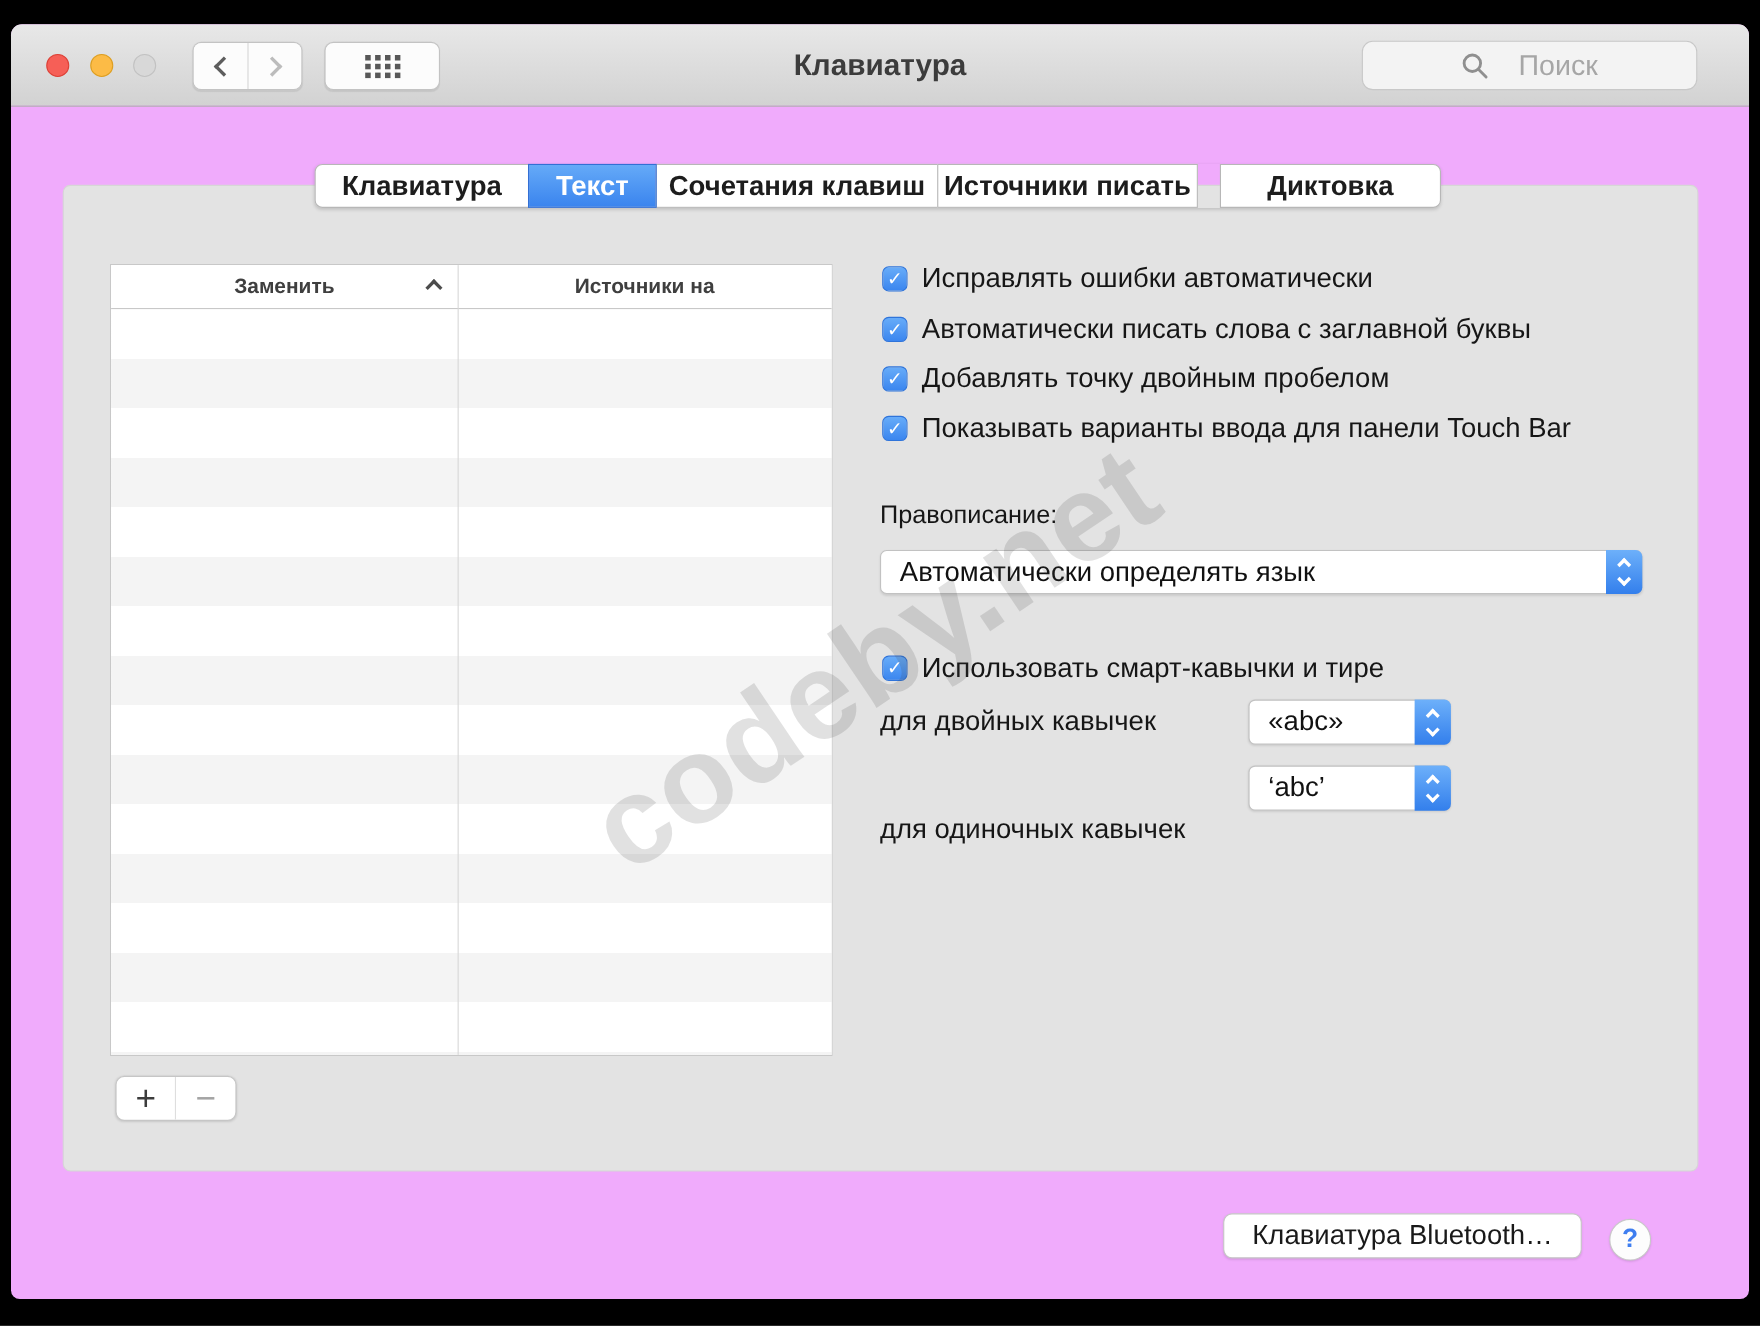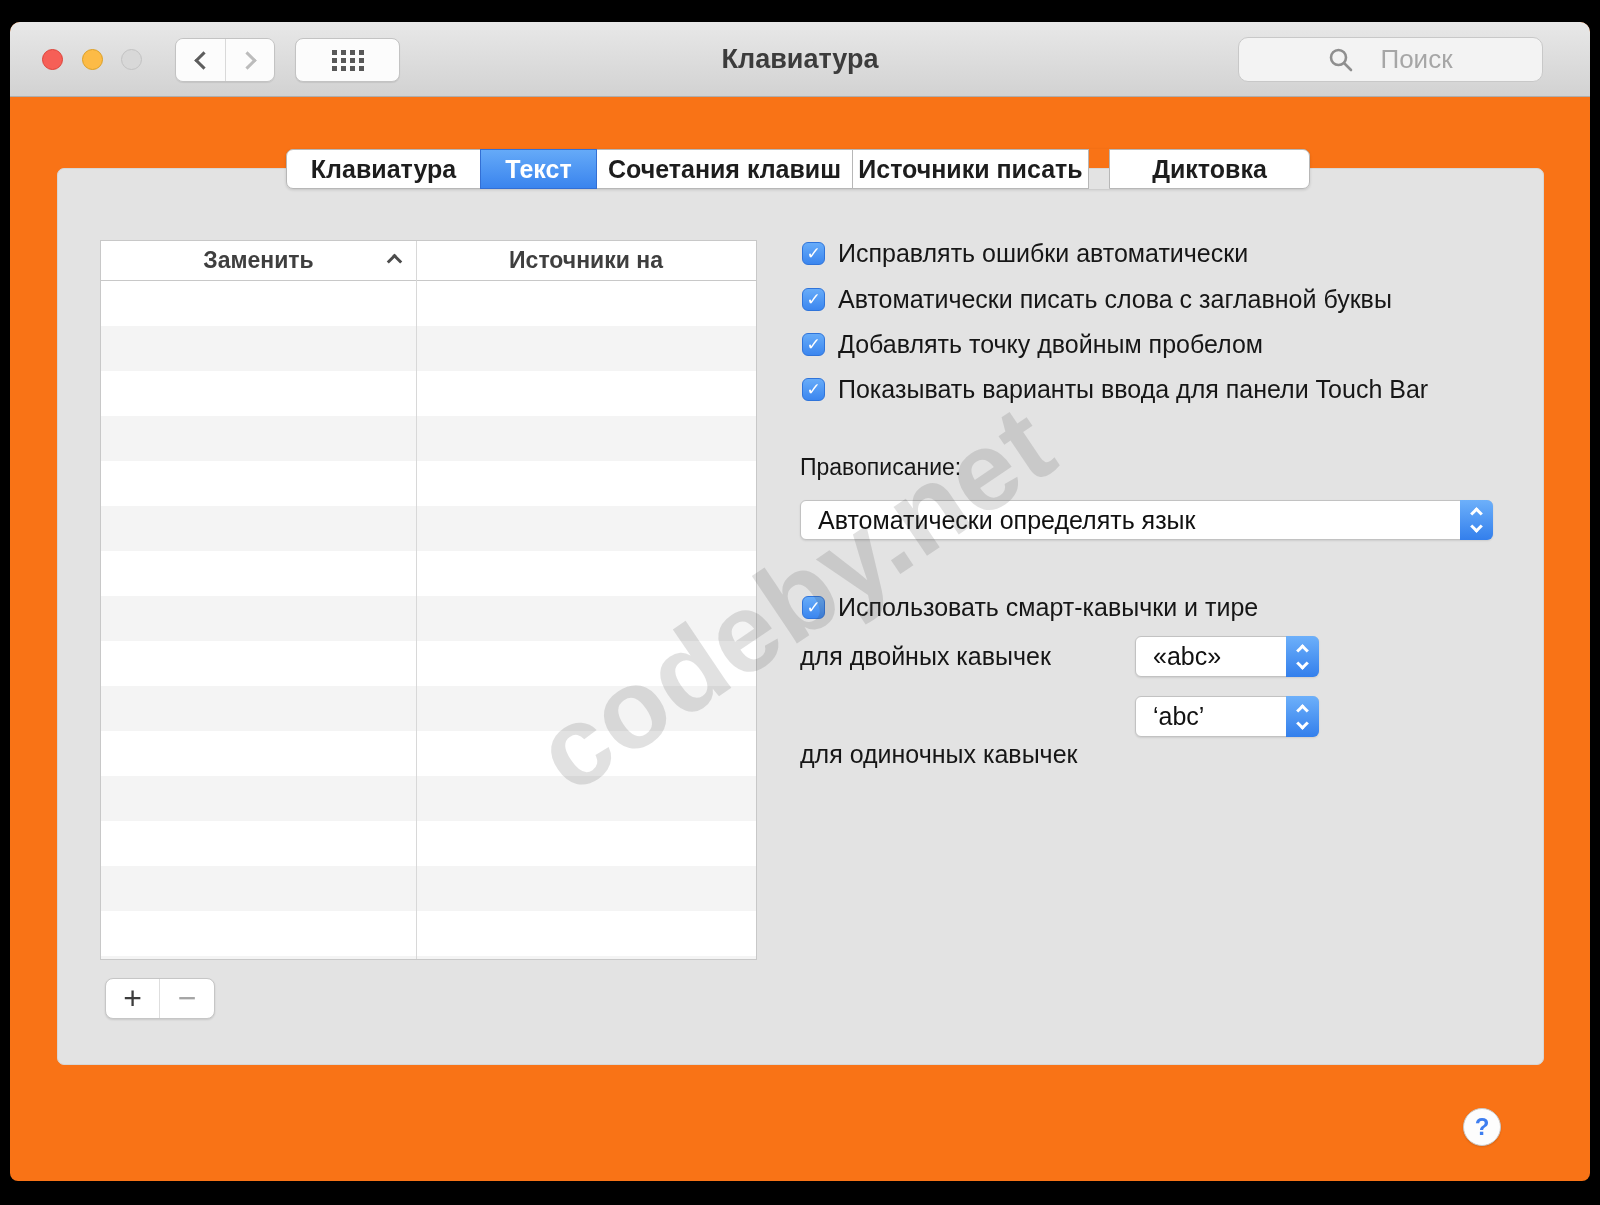--- a/index.html
+++ b/index.html
@@ -1,19 +1,19 @@
 <!DOCTYPE html>
 <html><head>
 <meta charset="utf-8">
 <style>
   html,body{margin:0;padding:0;background:#000;}
   *{box-sizing:border-box;font-family:"Liberation Sans","DejaVu Sans",sans-serif;}
   .screen{position:relative;width:1600px;height:1205px;background:#000;overflow:hidden;}
   .window{position:absolute;left:10px;top:22px;width:1580px;height:1159px;
-          background:#f97316;border-radius:10px 10px 8px 8px;overflow:hidden;}
+          background:#f0abfc;border-radius:10px 10px 8px 8px;overflow:hidden;}
 
   
   .titlebar{position:absolute;left:0;top:0;width:100%;height:75px;
             background:linear-gradient(#e8e8e8,#d2d2d2);border-bottom:1px solid #aeaeae;}
   .tl{position:absolute;top:27px;width:21px;height:21px;border-radius:50%;}
   .tl.close{left:32px;background:#f65f57;border:1px solid #dd4238;}
   .tl.min{left:72px;background:#fcbb46;border:1px solid #dd9f23;}
   .tl.zoomb{left:111px;background:#d8d8d8;border:1px solid #c2c2c2;}
   .navgrp{position:absolute;left:165px;top:16px;display:flex;height:44px;
           border:1px solid #c3c3c3;border-radius:8px;overflow:hidden;
@@ -45,21 +45,21 @@
        display:flex;align-items:center;justify-content:center;
        font-size:25px;font-weight:600;color:#1d1d1d;white-space:nowrap;}
   .tab:first-child{border-radius:7px 0 0 7px;margin-left:0;}
   .tab:last-child{border-radius:0 7px 7px 0;margin-left:20px;}
   .tab.active{background:linear-gradient(#65aaf8,#3a84ee);border-color:#336fd4;color:#fff;z-index:2;}
 
   
   .table{position:absolute;left:90px;top:218px;width:657px;height:720px;background:#fff;
          border:1px solid #c8c8c8;z-index:3;}
   .thead{height:40px;display:flex;border-bottom:1px solid #c8c8c8;background:#fff;position:relative;}
-  .th{display:flex;align-items:center;justify-content:center;font-size:23px;font-weight:600;color:#3f3f3f;}
+  .th{display:flex;align-items:center;justify-content:center;font-size:19px;font-weight:600;color:#3f3f3f;}
   .th1{width:315px;position:relative;}
   .th2{flex:1;}
   .sortchev{position:absolute;right:16px;top:15px;width:11px;height:11px;border-style:solid;
             border-width:3px 3px 0 0;border-color:#4c4c4c;transform:rotate(-45deg);}
   .tbody{height:678px;background:repeating-linear-gradient(to bottom,#ffffff 0 45px,#f4f4f4 45px 90px);}
   .coldiv{position:absolute;left:315px;top:0;bottom:0;width:1px;background:#d8d8d8;}
 
   
   .pm{position:absolute;left:95px;top:956px;display:flex;height:41px;background:#fff;
       border:1px solid #c6c6c6;border-radius:8px;overflow:hidden;z-index:3;
@@ -223,18 +223,19 @@
 
     <div class="label" style="left:790px;top:712px;height:41px;display:flex;align-items:center;font-size:25px;text-align:center;">для одиночных кавычек</div>
     <div class="select" style="left:1125px;top:674px;width:184px;height:41px;">
       <span class="val">‘abc’</span>
       <span class="selcap">
         <span class="c up"></span>
           <span class="c dn"></span>
       </span>
     </div>
 
+    <div class="btbtn">Клавиатура Bluetooth…</div>
     <div class="helpbtn">?</div>
 
     <div class="watermark">codeby.net</div>
 
   </div>
 </div>
 
 </body></html>

